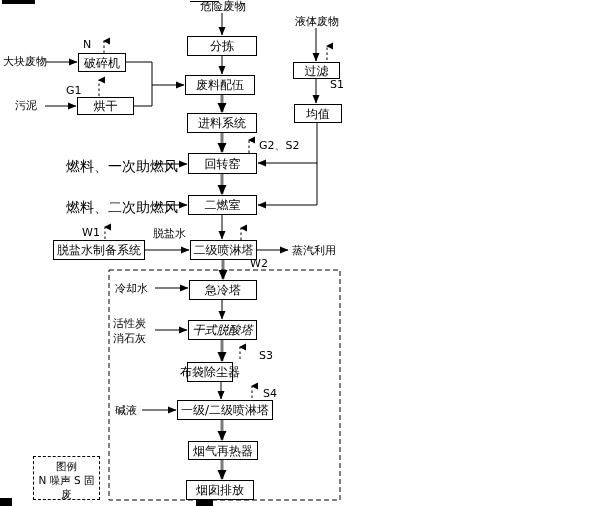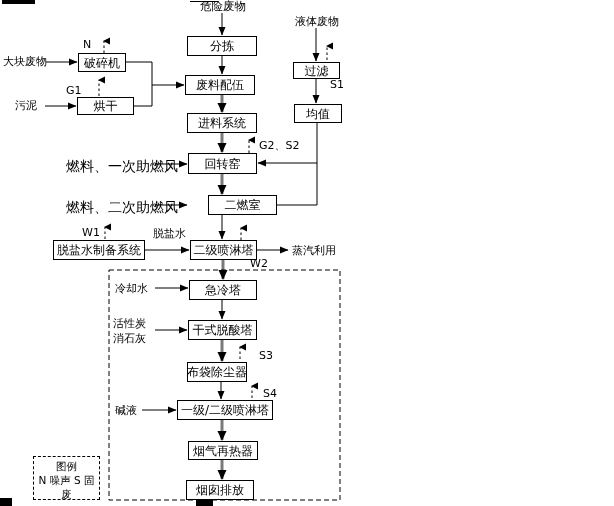--- a/index.html
+++ b/index.html
@@ -106,33 +106,33 @@
     </div>
   <div class="node" style="left:185px;top:75px;width:70px;height:20px;">
       <span>废料配伍</span>
     </div>
   <div class="node" style="left:187px;top:113px;width:70px;height:20px;">
       <span>进料系统</span>
     </div>
   <div class="node" style="left:188px;top:153px;width:69px;height:21px;">
       <span>回转窑</span>
     </div>
-  <div class="node" style="left:188px;top:195px;width:69px;height:20px;margin-left:20px;">
+  <div class="node" style="left:188px;top:195px;width:69px;height:20px;">
       <span>二燃室</span>
     </div>
   <div class="node" style="left:190px;top:240px;width:67px;height:20px;">
       <span>二级喷淋塔</span>
     </div>
   <div class="node" style="left:189px;top:280px;width:68px;height:20px;">
       <span>急冷塔</span>
     </div>
-  <div class="node" style="left:188px;top:320px;width:69px;height:20px;">
+  <div class="node" style="left:188px;top:320px;width:69px;height:20px;font-style:italic;">
       <span>干式脱酸塔</span>
     </div>
-  <div class="node" style="left:187px;top:362px;width:60px;height:20px;">
+  <div class="node" style="left:187px;top:362px;width:46px;height:20px;">
       <span>布袋除尘器</span>
     </div>
   <div class="node" style="left:177px;top:400px;width:96px;height:20px;">
       <span>一级/二级喷淋塔</span>
     </div>
   <div class="node" style="left:188px;top:441px;width:70px;height:19px;">
       <span>烟气再热器</span>
     </div>
   <div class="node" style="left:186px;top:480px;width:68px;height:20px;">
       <span>烟囱排放</span>

